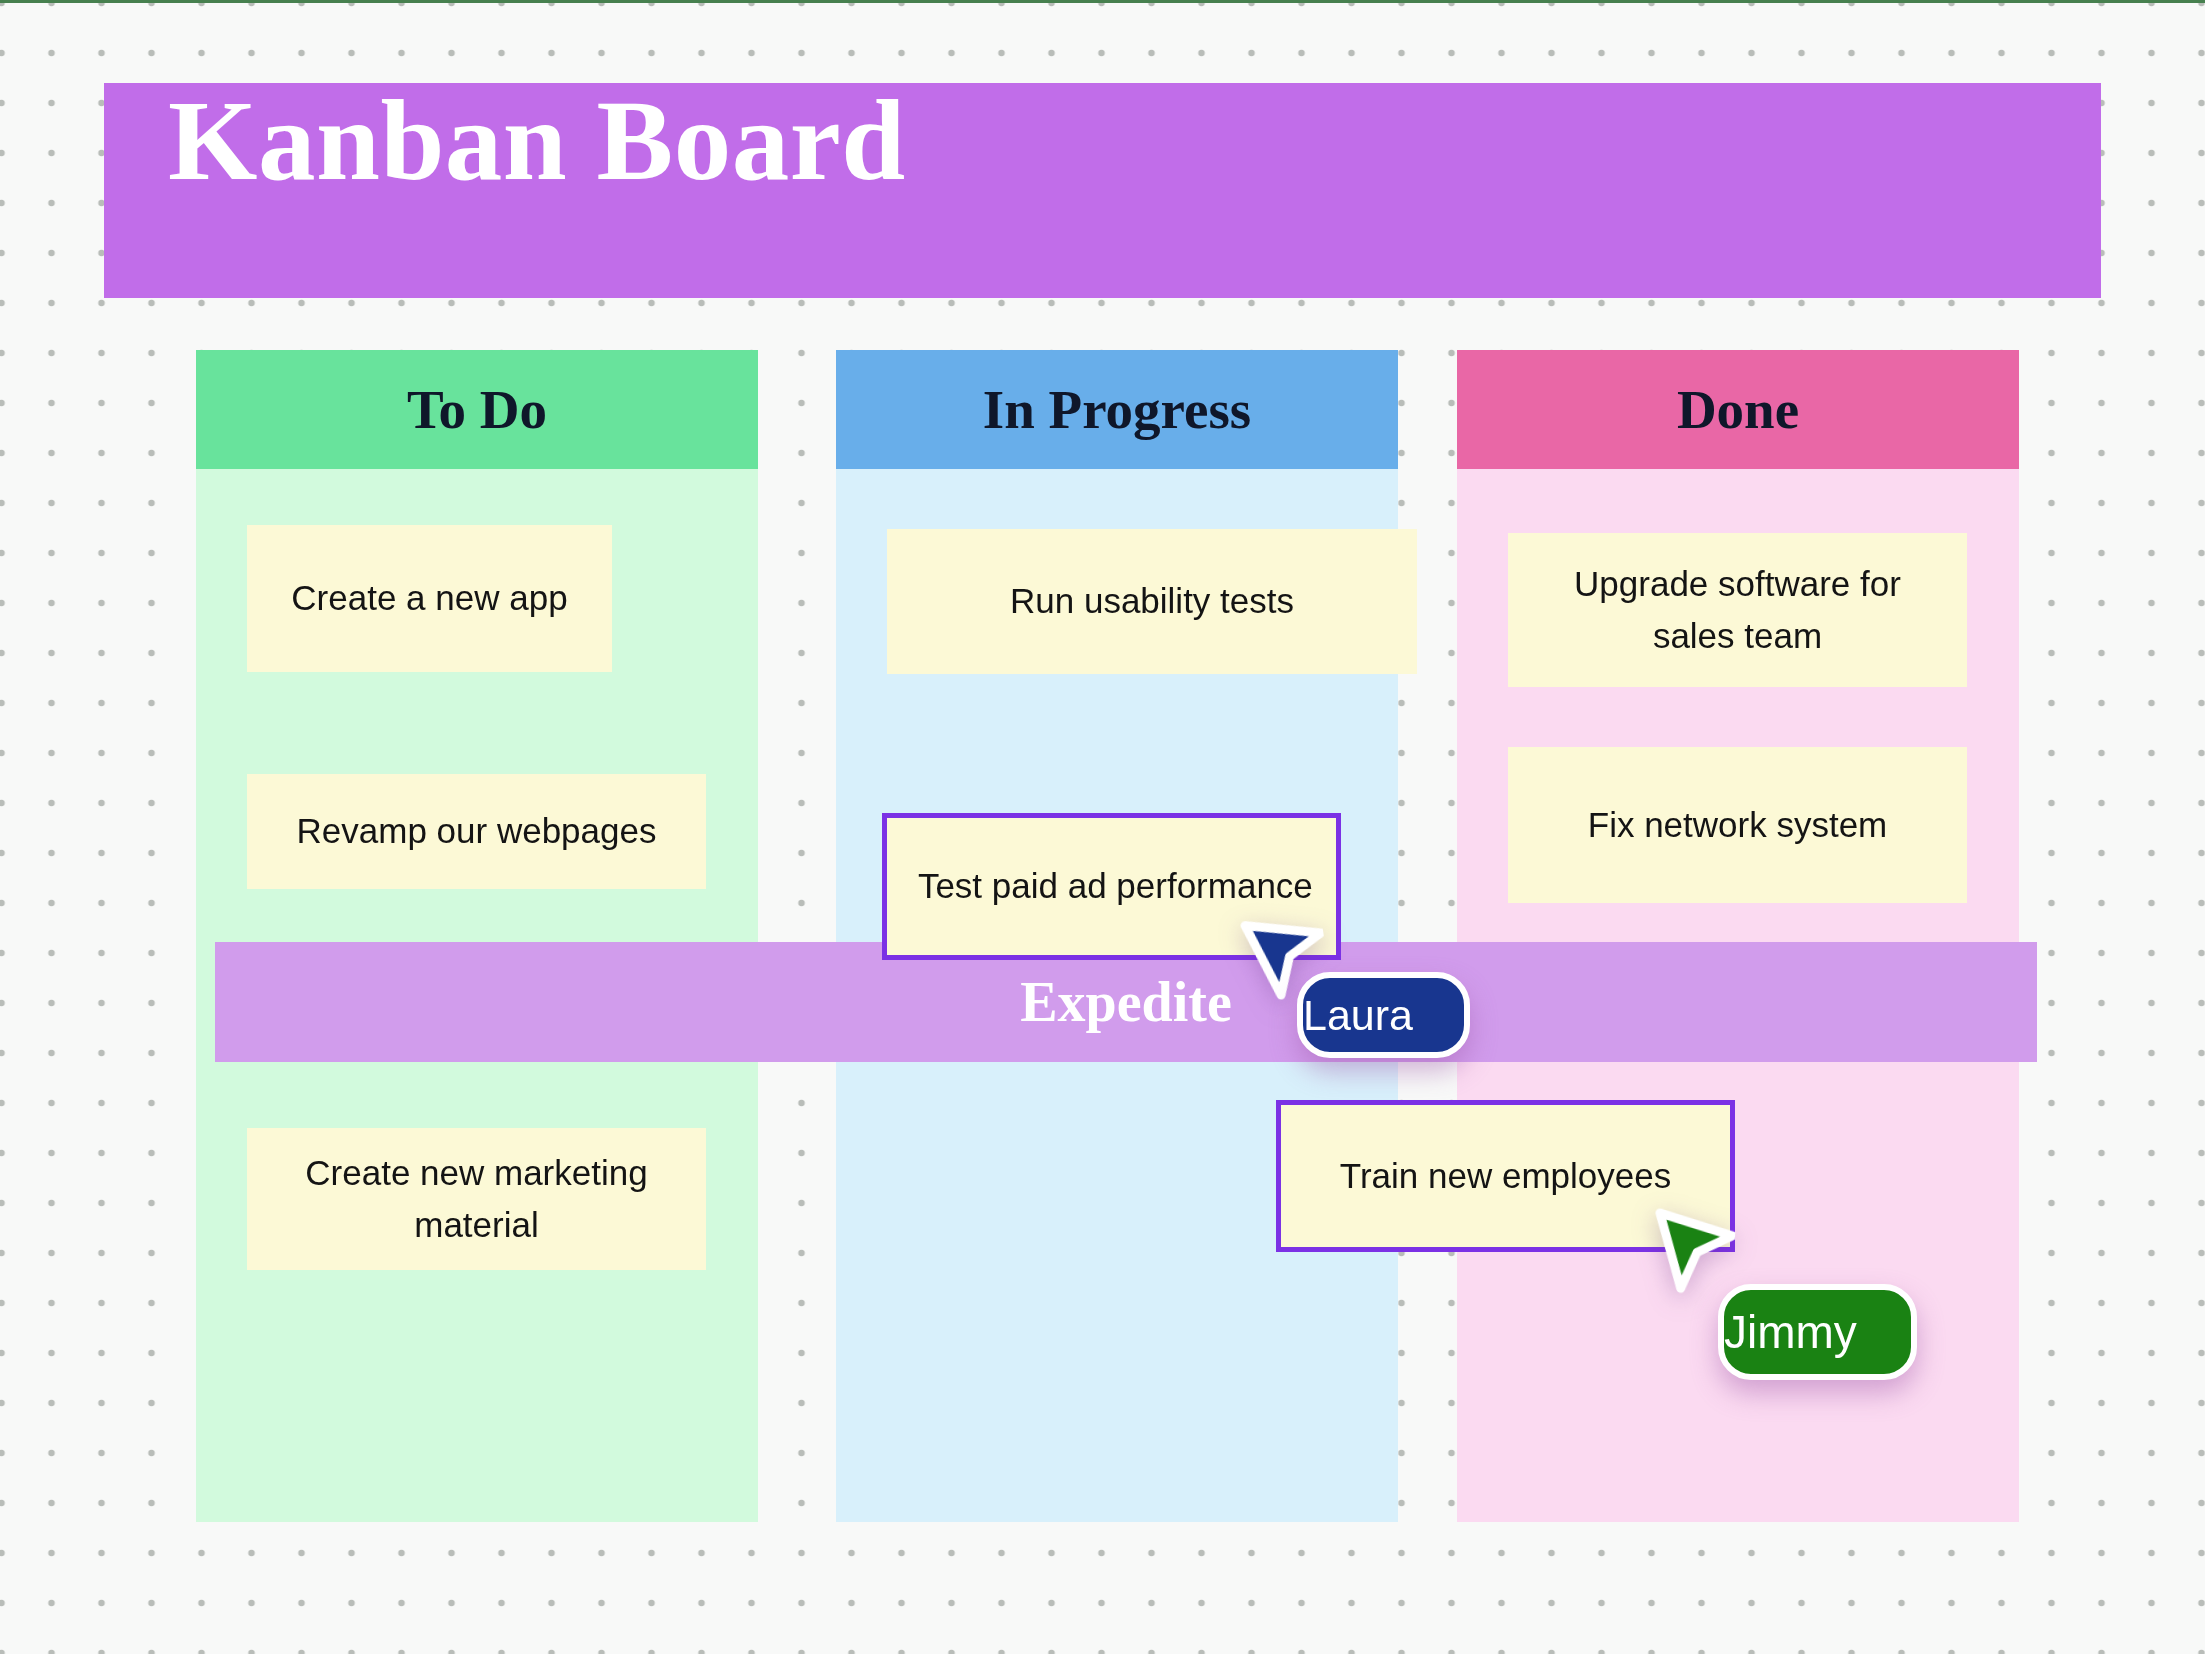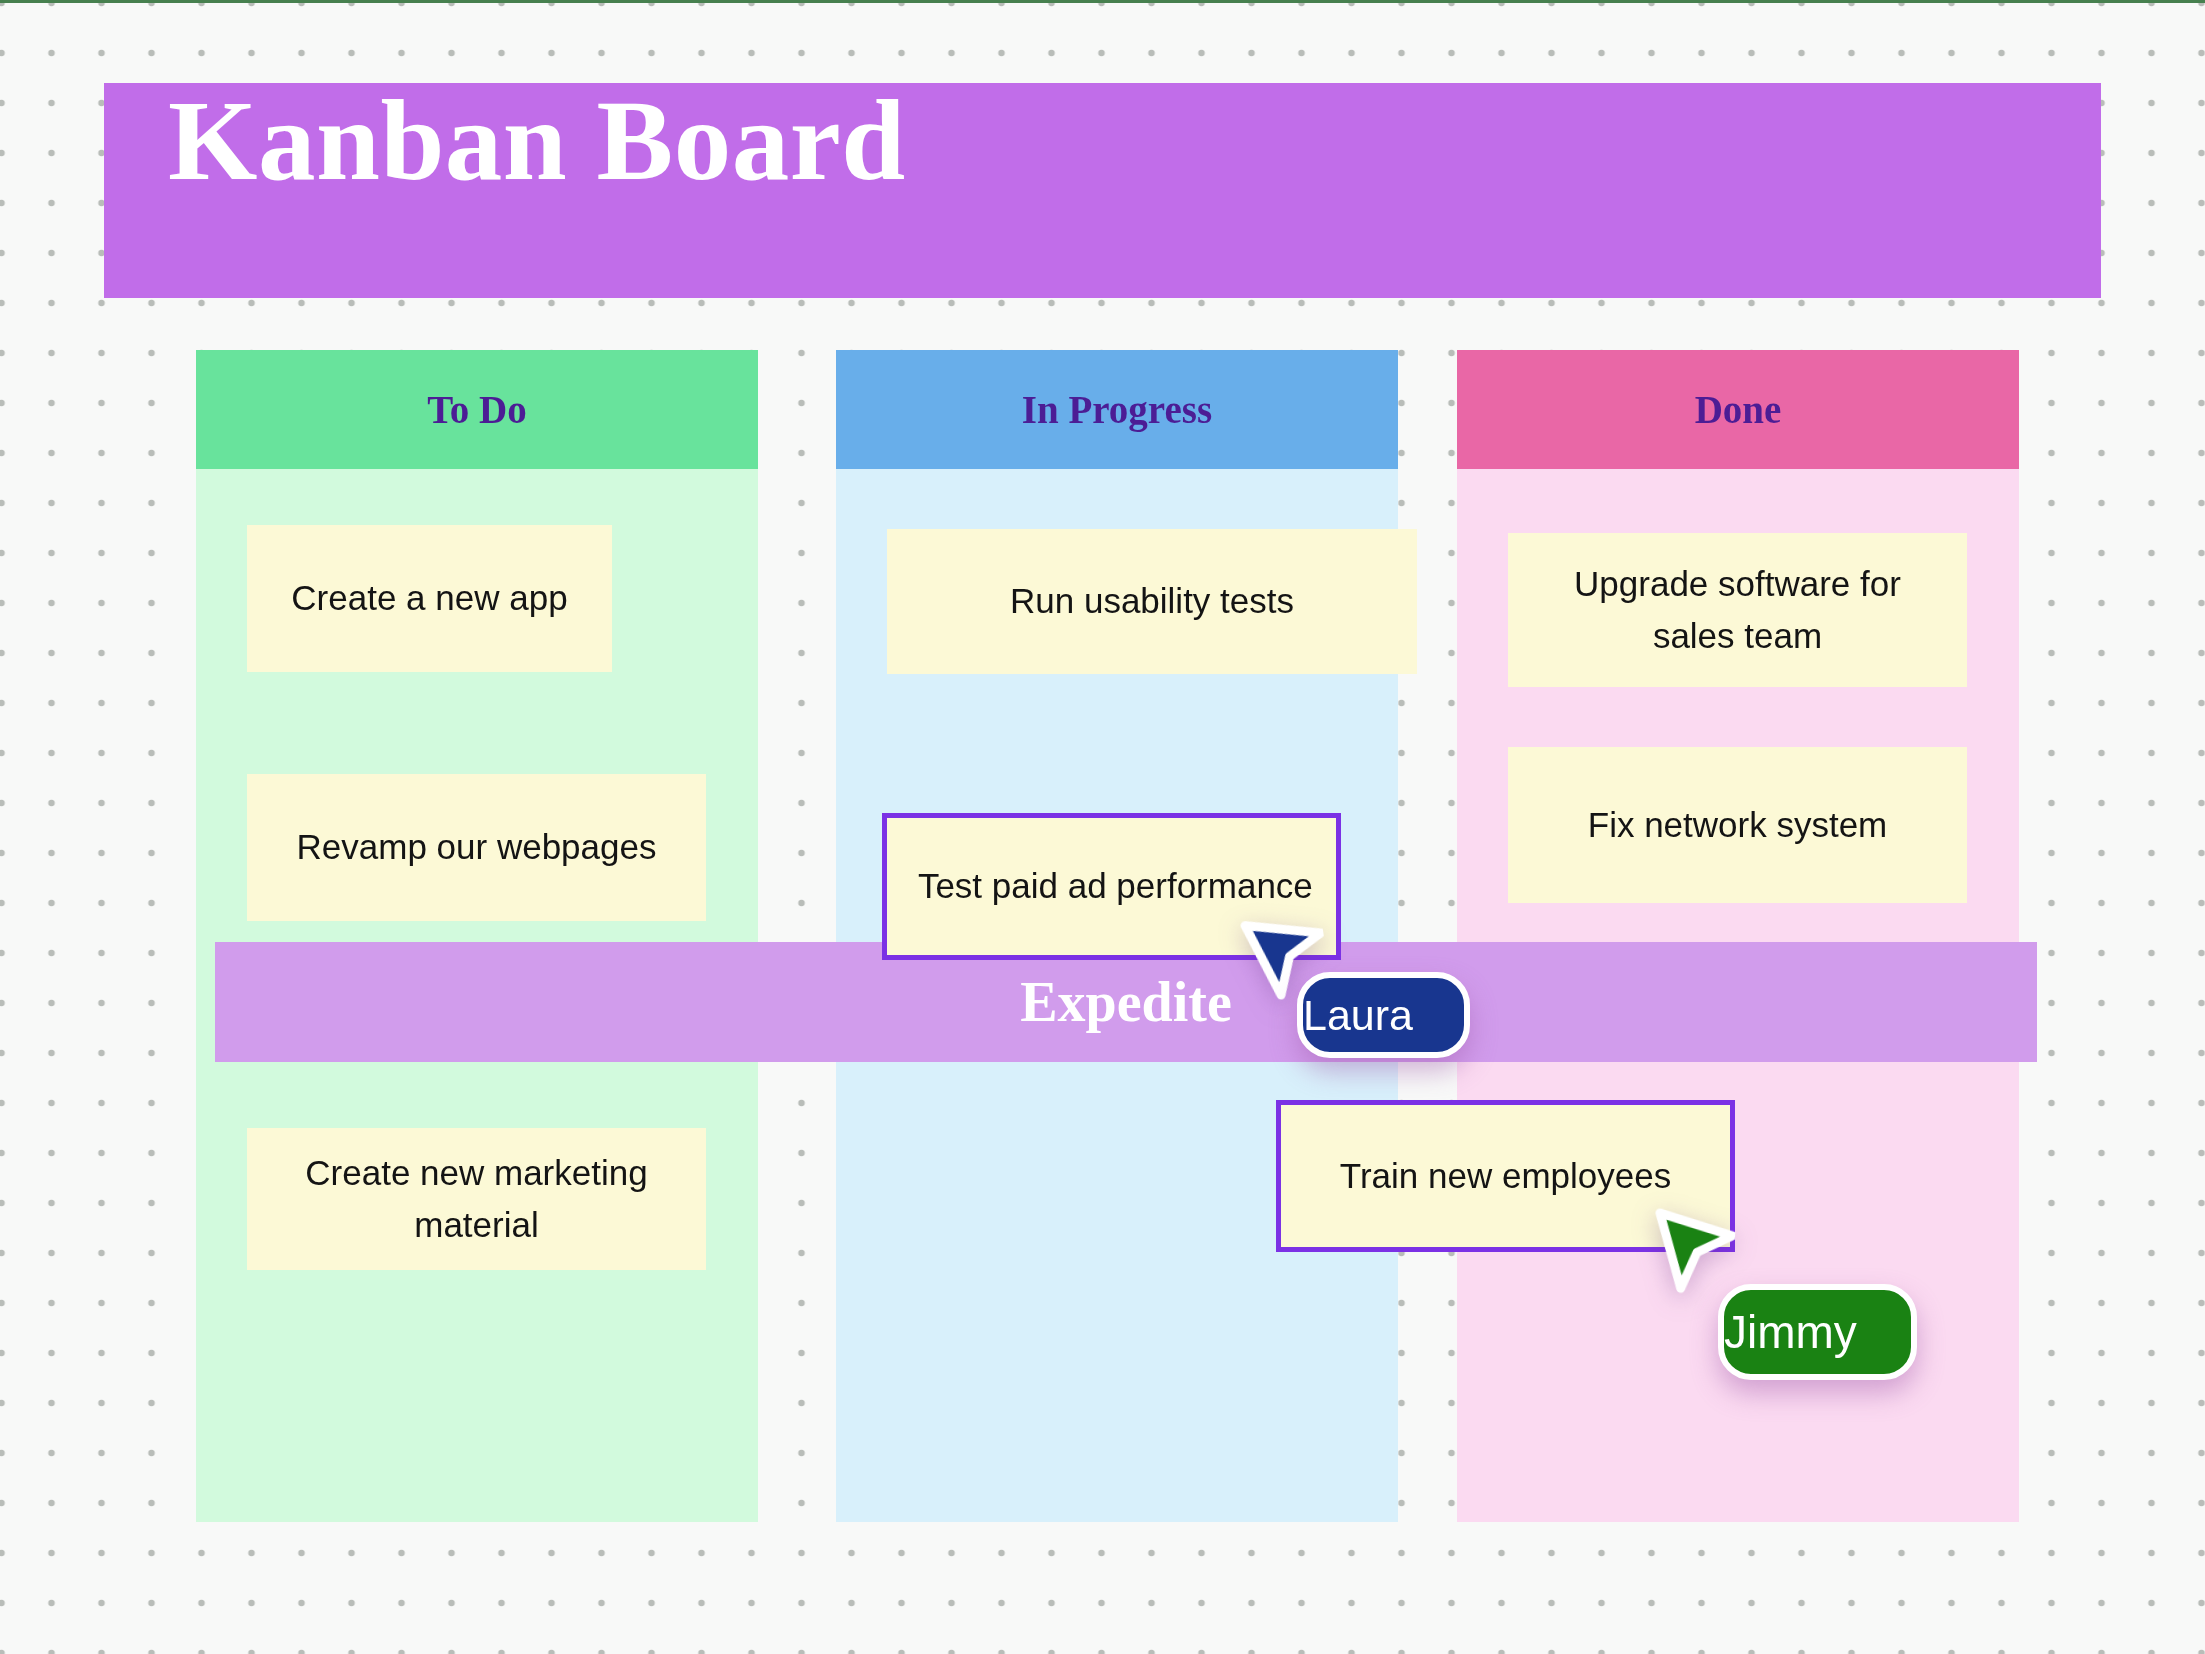--- a/index.html
+++ b/index.html
@@ -18,21 +18,21 @@
   .board-title{
     font-family:"Liberation Serif",serif;font-weight:700;font-size:115px;color:#ffffff;
     letter-spacing:0.5px;line-height:1;
   }
   .column{position:absolute;top:350px;width:562px;height:1172px;z-index:1;}
   .col-header{
     position:absolute;left:0;top:0;width:100%;height:119px;
     display:flex;align-items:center;justify-content:center;
   }
   .col-header .col-label{
-    font-family:"Liberation Serif",serif;font-weight:700;font-size:39px;color:#4c1d95;line-height:1;
+    font-family:"Liberation Serif",serif;font-weight:700;font-size:55px;color:#0f172a;line-height:1;
   }
   .col-body{position:absolute;left:0;top:119px;width:100%;height:1053px;}
   .swimlane{
     position:absolute;left:196px;top:942px;width:1822px;height:120px;z-index:2;
     display:flex;align-items:center;justify-content:center;
   }
   .swimlane-label{
     font-family:"Liberation Serif",serif;font-weight:700;font-size:56px;color:#ffffff;line-height:1;
   }
   .card{
@@ -91,21 +91,21 @@
   </div>
 
   <div class="swimlane" style="background:#d19cec;margin-left:19px;">
     <div class="swimlane-label">Expedite</div>
   </div>
 
   <div class="card" style="left:247px;top:525px;width:365px;height:147px;">
     <div class="card-label">Create a new app</div>
   </div>
 
-  <div class="card" style="left:247px;top:774px;width:459px;height:147px;">
+  <div class="card" style="left:247px;top:774px;width:459px;height:115px;">
     <div class="card-label">Revamp our webpages</div>
   </div>
 
   <div class="card two-line" style="left:247px;top:1128px;width:459px;height:142px;">
     <div class="card-label">Create new marketing material</div>
   </div>
 
   <div class="card" style="left:887px;top:529px;width:530px;height:145px;">
     <div class="card-label">Run usability tests</div>
   </div>

